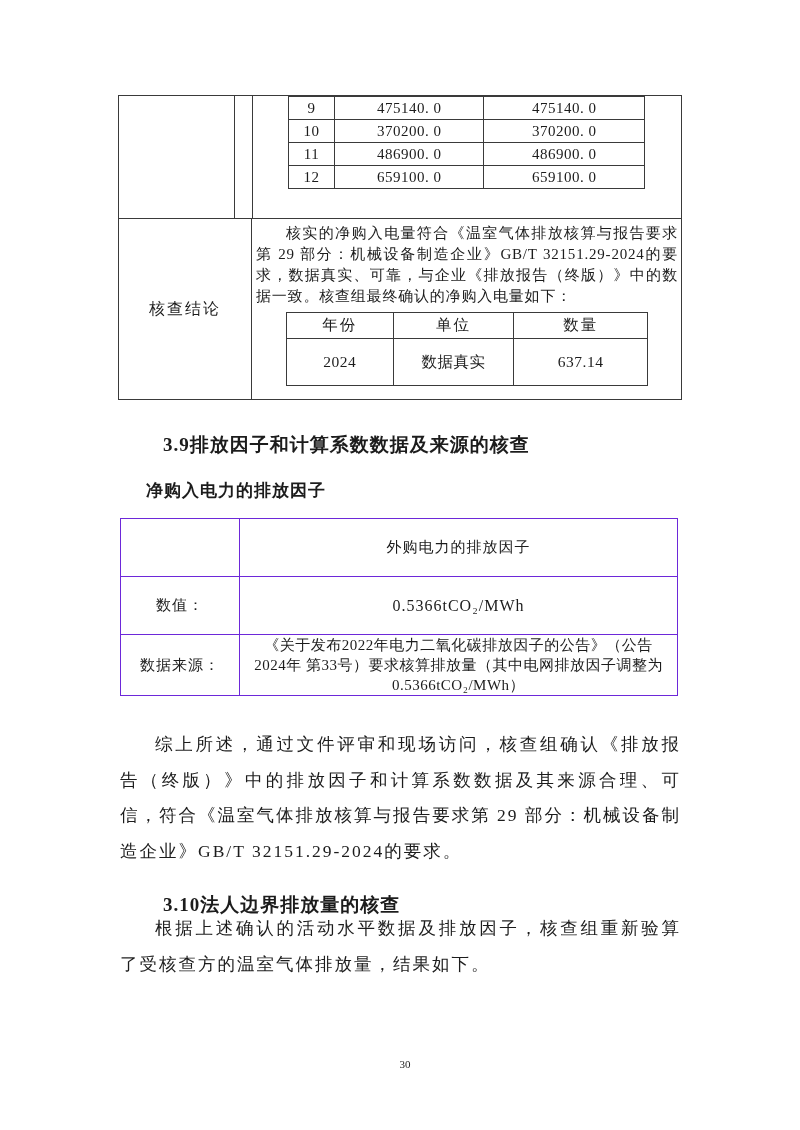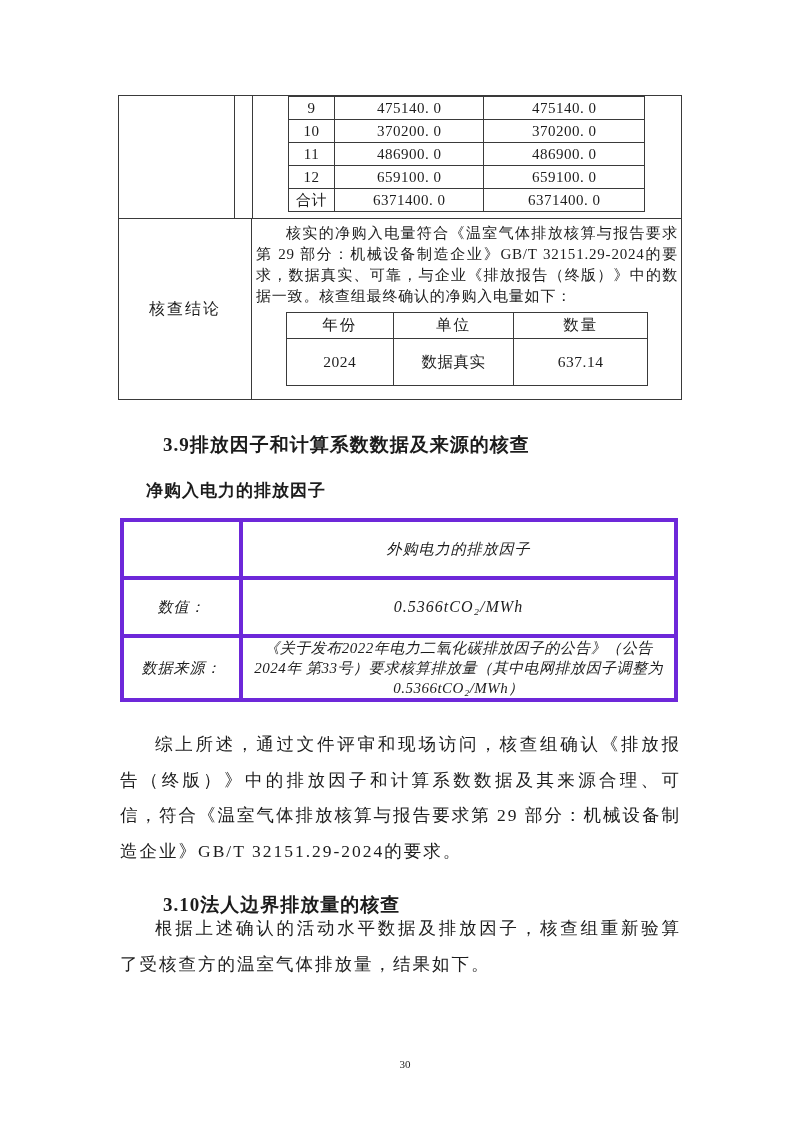--- a/index.html
+++ b/index.html
@@ -45,22 +45,22 @@
   .h-sub { position:absolute; left:112px; top:479px; padding-left:34px;
         font-weight:bold; font-size:17px; letter-spacing:1px; }
   .para { position:absolute; left:120px; width:561px; font-size:17.5px;
         line-height:35.5px; text-align:justify; text-indent:2em;
         letter-spacing:2px; }
   .p1 { top:727px; }
   .p2 { top:911px; }
   
   table.factor { position:absolute; left:120px; top:518px; width:558px;
         border-collapse:collapse; font-size:15px; }
-  table.factor td { border:4px solid #6d28d9; text-align:center;
-        vertical-align:middle; letter-spacing:1px;font-style:italic; }
+  table.factor td { border:1px solid #6d28d9; text-align:center;
+        vertical-align:middle; letter-spacing:1px; }
   table.factor td.fl { width:119px; }
   table.factor tr.r1 td { height:58px; }
   table.factor tr.r2 td { height:58px; font-size:16px;margin-left:37px; }
   table.factor tr.r2 td.fl { font-size:15px; }
   table.factor tr.r3 td { height:61px; }
   .src-line { line-height:20px; letter-spacing:0.5px; }
   
   .pageno { position:absolute; left:5px; top:1058px; width:100%;
         text-align:center; font-size:11px; }
 </style>
@@ -88,25 +88,20 @@
           </tr>
           <tr>
             <td class="c0">11</td>
             <td class="c1">486900. 0</td>
             <td class="c2">486900. 0</td>
           </tr>
           <tr>
             <td class="c0">12</td>
             <td class="c1">659100. 0</td>
             <td class="c2">659100. 0</td>
-          </tr>
-          <tr>
-            <td class="c0">合计</td>
-            <td class="c1">6371400. 0</td>
-            <td class="c2">6371400. 0</td>
           </tr>
         </tbody>
           </table>
       </div>
     </div>
     <div class="t1-bottom">
       <div class="t1-label">核查结论</div>
       <div class="t1-content">
         <p>核实的净购入电量符合《温室气体排放核算与报告要求第 29 部分：机械设备制造企业》GB/T 32151.29-2024的要求，数据真实、可靠，与企业《排放报告（终版）》中的数据一致。核查组最终确认的净购入电量如下：</p>
         <table class="summary">

